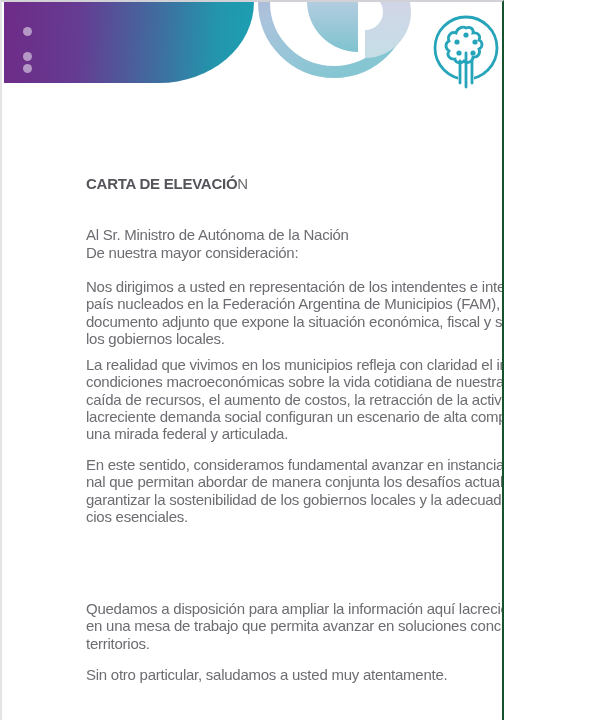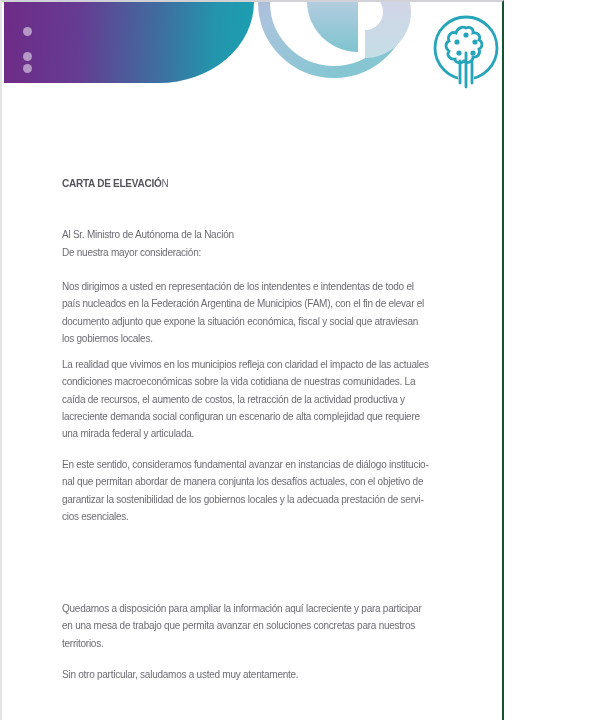--- a/index.html
+++ b/index.html
@@ -24,22 +24,22 @@
   .brand-name{
     position:absolute;left:507px;top:34px;
     font-size:26px;font-weight:800;letter-spacing:2px;color:var(--teal);line-height:26px;
   }
   .brand-tagline{
     position:absolute;left:509px;top:63px;
     font-size:11px;line-height:9px;color:var(--teal);white-space:pre-line;letter-spacing:0.1px;
   }
   
   .tb{
-    position:absolute;left:60px;color:#6c6c72;
-    font-size:10px;line-height:17.3px;letter-spacing:-0.25px;white-space:pre;
+    position:absolute;left:84px;color:#6c6c72;
+    font-size:15px;line-height:17.3px;letter-spacing:-0.25px;white-space:pre;
   }
   .title-bold{font-weight:700;color:#54545a;}
 </style>
 </head>
 <body>
 
 <div class="page">
 
   <div class="grad-block">
     <span class="dot d1"></span>

